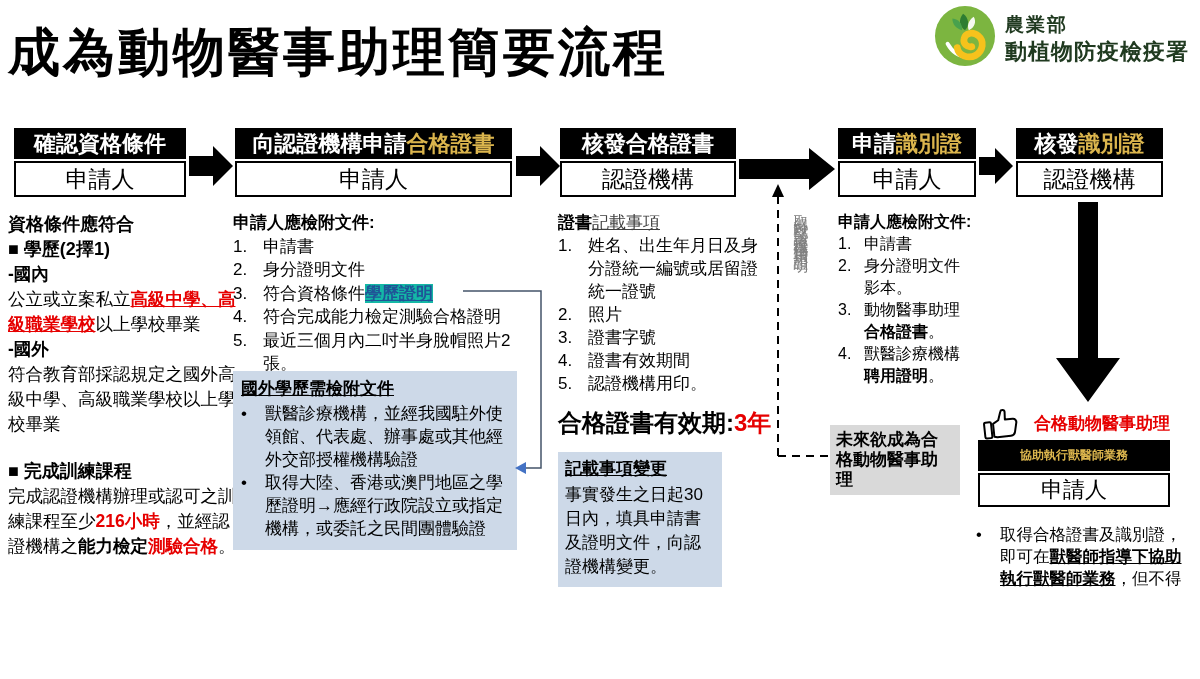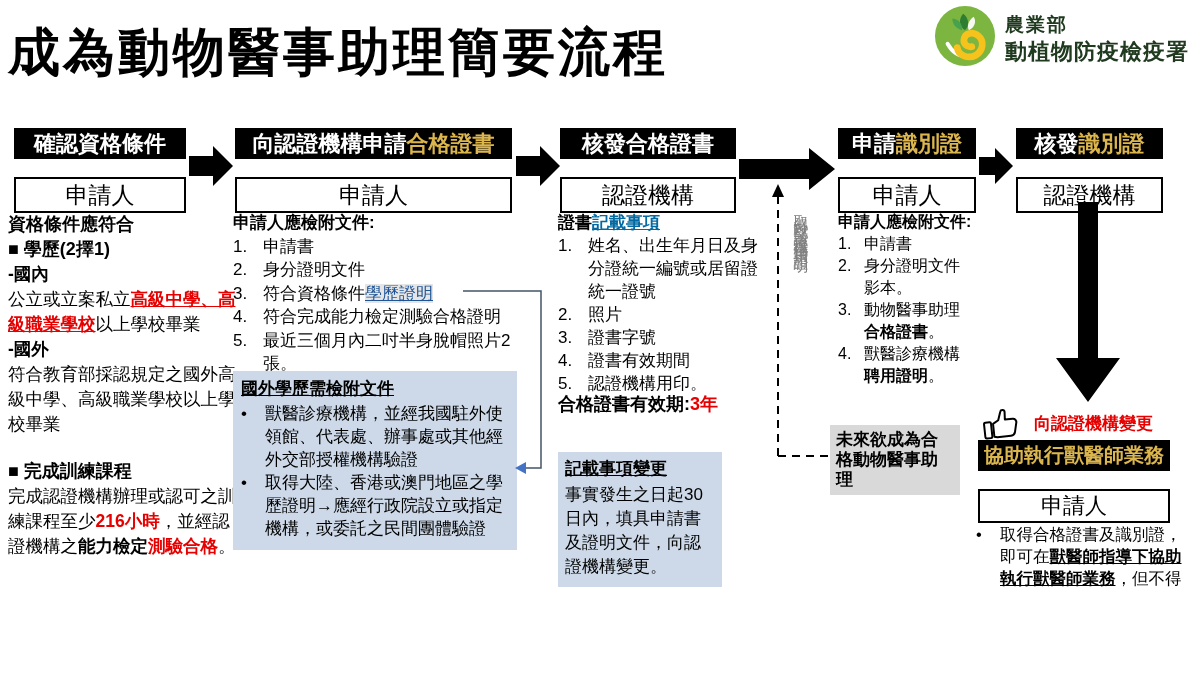--- a/index.html
+++ b/index.html
@@ -12,31 +12,31 @@
   .logo { position:absolute; left:934px; top:5px; display:flex; gap:9px; align-items:flex-start;justify-content:center; }
   .logo-mark { width:62px; height:62px; }
   .logo-text { font-family:"DejaVu Serif","Liberation Serif",serif; font-weight:bold; color:#203a20; line-height:1.3; padding-top:7px; }
   .logo-l1 { font-size:19px; letter-spacing:2px; }
   .logo-l2 { font-size:22px; letter-spacing:1px; white-space:nowrap; }
 
   .step { position:absolute; top:128px; }
   .step-head { background:#000; color:#fff; font-weight:bold; font-size:22px; height:31px;
                display:flex; align-items:center; justify-content:center; white-space:nowrap; }
   .yel { color:#DBB54D; }
-  .step-body { margin-top:18px; background:#fff; border:2px solid #000; font-size:23px; height:36px;
+  .step-body { margin-top:2px; background:#fff; border:2px solid #000; font-size:23px; height:36px;
                display:flex; align-items:center; justify-content:center; }
 
   .arrow { position:absolute; }
 
   .blk { position:absolute; }
   .b { font-weight:bold; }
   .red { color:#E60000; font-weight:bold; }
   .red-u { color:#E60000; font-weight:bold; text-decoration:underline; }
-  .blue-u { color:#0369a1; font-weight:bold; text-decoration:underline; }
-  .hl { background:#e5e5e5; color:#1F5597; font-weight:normal; text-decoration:underline;margin-top:42px; }
+  .blue-u { color:#404040; font-weight:normal; text-decoration:underline; }
+  .hl { background:#14b8a6; color:#1F5597; font-weight:bold; text-decoration:underline;margin-top:42px; }
   .em { font-weight:bold; text-decoration:underline; }
 
   .c1 { left:8px; top:212px; width:232px; font-size:17.5px; line-height:25px; }
   .c1 .head { font-size:18px; font-weight:bold; }
   .c1 .gap { height:22px; }
 
   .lrow { display:flex; align-items:flex-start; }
   .lnum { flex:none; }
   .ltxt { flex:none; }
   .doc-h { font-weight:bold; }
@@ -50,39 +50,39 @@
   .panel-h { font-weight:bold; text-decoration:underline; margin-bottom:2px; }
   .brow { display:flex; align-items:flex-start; }
   .bmark { width:24px; flex:none; }
   .btxt { flex:none; }
   .fb .btxt { width:240px; }
 
   .c3 { left:558px; top:211px; width:224px; font-size:17px; line-height:23px; }
   .c3 .lnum { width:30px; }
   .c3 .ltxt { width:178px; }
 
-  .validity { left:558px; top:392px; font-size:18px; font-weight:bold; white-space:nowrap; }
+  .validity { left:558px; top:407px; font-size:24px; font-weight:bold; white-space:nowrap; }
 
   .cb { left:558px; top:452px; width:164px; padding:5px 7px 8px 7px; font-size:17px; line-height:24px; }
 
   .vnote { position:absolute; left:791px; top:203px; height:242px; writing-mode:vertical-rl;
            text-orientation:upright; color:#7F7F7F; font-size:15px; letter-spacing:4px; }
 
   .c4 { left:838px; top:211px; width:148px; font-size:16px; line-height:22px; }
   .c4 .doc-h { font-size:16px; }
   .c4 .lnum { width:26px; }
   .c4 .ltxt { width:106px; }
 
   .graybox { position:absolute; left:830px; top:425px; width:130px; background:#D9D9D9;
              padding:5px 6px; font-size:17px; font-weight:bold; line-height:20px; }
 
   .thumb { position:absolute; left:981px; top:406px; width:40px; height:34px; transform:rotate(-6deg); }
   .reslabel { position:absolute; left:1034px; top:412px; font-size:17px; font-weight:bold; color:#E60000; white-space:nowrap; }
   .resbox { position:absolute; left:978px; top:440px; width:192px; }
-  .resbox .step-head { font-size:20px; }
+  .resbox .step-head { font-size:12px; }
   .resbox .step-body { font-size:22px; height:34px; }
 
   .rb { position:absolute; left:976px; top:523px; width:224px; font-size:16.5px; line-height:22px; }
   .rb .bmark { width:24px; }
   .rb .btxt { width:194px; }
 
   .bottom-rule { position:absolute; left:0; top:675px; width:1200px; height:2px; background:#000; }
 </style>
 </head>
 <body>
@@ -270,21 +270,21 @@
         <span class="ltxt"><span>獸醫診療機構</span><span class="b">聘用證明</span><span>。</span></span>
       </div>
   </div>
 
   <div class="graybox">未來欲成為合格動物醫事助理</div>
 
   <svg class="thumb" viewBox="0 0 38 34">
     <rect x="2" y="15" width="7" height="16" rx="1.5" fill="#fff" stroke="#000" stroke-width="2"></rect>
     <path d="M11 30 V17 l5.5 -3 3 -8.5 c0.7 -2.2 4.3 -1.6 4.2 0.8 l-0.5 7.7 h7.8 c2.2 0 3.8 2 3.3 4.1 l-2.3 9.3 c-0.5 2 -2.3 3.4 -4.4 3.4 H14 z" fill="#fff" stroke="#000" stroke-width="2" stroke-linejoin="round"></path>
   </svg>
-  <div class="reslabel">向認證機構變更</div>
+  <div class="reslabel">合格動物醫事助理</div>
 
   <div class="resbox">
     <div class="step-head">
         <span class="yel">協助執行獸醫師業務</span>
       </div>
     <div class="step-body">申請人</div>
   </div>
 
   <div class="rb">
     <div class="brow">

